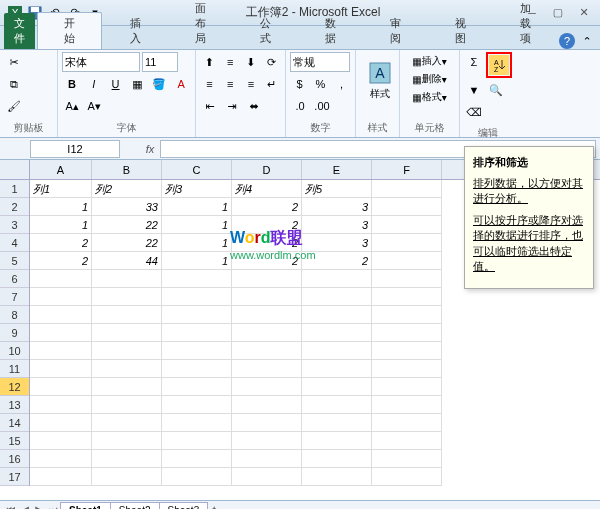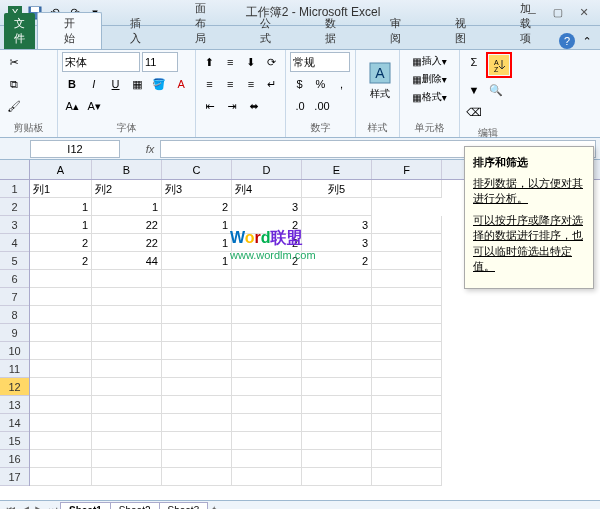--- a/index.html
+++ b/index.html
@@ -38,21 +38,21 @@
 .formula-bar { flex: 1; height: 18px; border: 1px solid #abc; background: #fff; margin-right: 4px; }
 
 .grid-area { display: flex; height: 340px; position: relative; }
 .rownums { width: 30px; background: #e8eef6; border-right: 1px solid #aac; }
 .rownum { height: 18px; border-bottom: 1px solid #ccd; text-align: center; font-size: 11px; color: #333; line-height: 18px; }
 .rownum.sel { background: #ffd867; }
 .grid-right { flex: 1; overflow: hidden; position: relative; }
 .colheads { height: 20px; display: flex; background: #e8eef6; border-bottom: 1px solid #aac; }
 .colhead { border-right: 1px solid #ccd; text-align: center; font-size: 11px; line-height: 20px; }
 .corner { width: 30px; height: 20px; background: #e8eef6; border-right: 1px solid #aac; border-bottom: 1px solid #aac; }
-.cells { position: relative; }
+.cells { position: relative; font-style: italic; }
 .row { display: flex; height: 18px; }
 .cell { border-right: 1px solid #ddd; border-bottom: 1px solid #ddd; padding: 0 3px; font-size: 11px; line-height: 18px; overflow: hidden; }
 .cell.num { text-align: right; }
 
 .watermark { position: absolute; left: 230px; top: 228px; font-size: 16px; font-weight: bold; z-index: 10; }
 .wm-w { color: #0070c0; }
 .wm-o { color: #ffc000; }
 .wm-r { color: #c00000; }
 .wm-d { color: #00b050; }
 .wm-lm { color: #6d28d9; }
@@ -274,25 +274,26 @@
         <div class="colhead" style="width: 70px;">D</div>
         <div class="colhead" style="width: 70px;">E</div>
         <div class="colhead" style="width: 70px;">F</div>
       </div>
     <div class="cells" id="cells">
         <div class="row">
           <div class="cell" style="width: 62px;">列1</div>
           <div class="cell" style="width: 70px;">列2</div>
           <div class="cell" style="width: 70px;">列3</div>
           <div class="cell" style="width: 70px;">列4</div>
-          <div class="cell" style="width: 70px; text-align: center;">列5</div>
+          <div class="cell" style="width: 70px;">列5</div>
           <div class="cell" style="width: 70px;"></div>
         </div>
         <div class="row">
           <div class="cell num" style="width: 62px;">1</div>
+          <div class="cell num" style="width: 70px;">33</div>
           <div class="cell num" style="width: 70px;">1</div>
           <div class="cell num" style="width: 70px;">2</div>
           <div class="cell num" style="width: 70px;">3</div>
           <div class="cell" style="width: 70px;"></div>
         </div>
         <div class="row">
           <div class="cell num" style="width: 62px;">1</div>
           <div class="cell num" style="width: 70px;">22</div>
           <div class="cell num" style="width: 70px;">1</div>
           <div class="cell num" style="width: 70px;">2</div>

